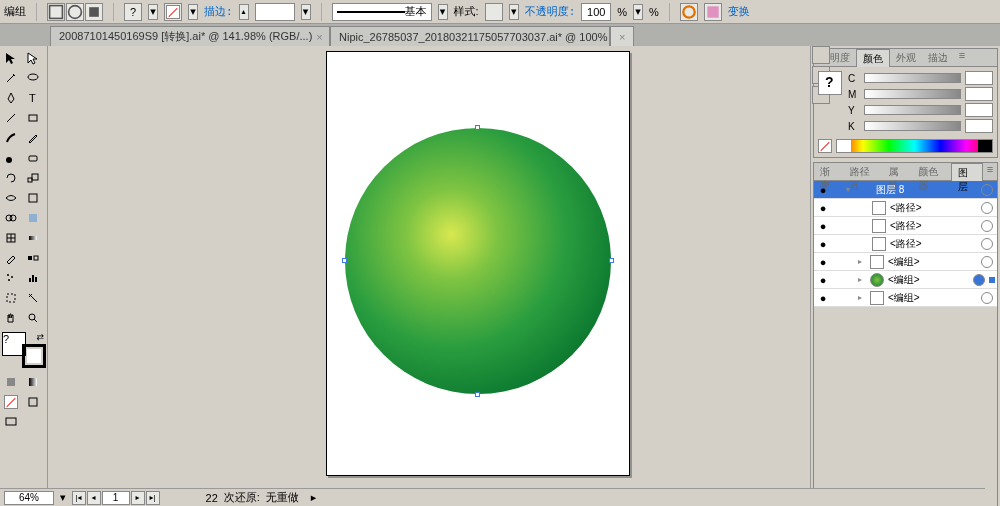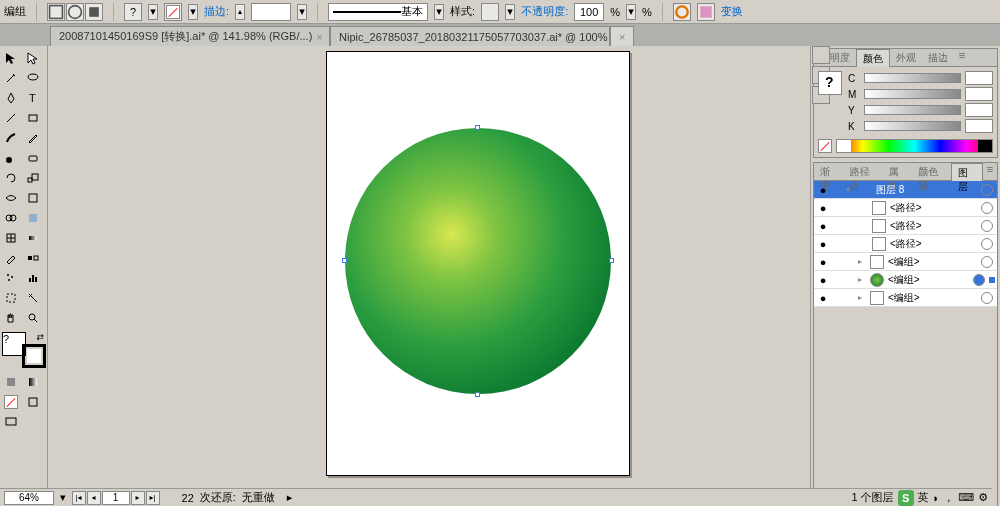--- a/index.html
+++ b/index.html
@@ -6,21 +6,21 @@
 body { background: #d4d0c8; width: 1000px; height: 506px; overflow: hidden; position: relative; }
 
 .topbar { height: 24px; background: #d4d0c8; border-bottom: 1px solid #999; display: flex; align-items: center; padding: 0 4px; gap: 6px; }
 .topbar .label { color: #000; }
 .topbar .btn-group { display: flex; gap: 1px; }
 .topbar .btn { width: 18px; height: 18px; border: 1px solid #888; background: #e8e8e4; display: flex; align-items: center; justify-content: center; cursor: pointer; }
 .topbar .sep { width: 1px; height: 18px; background: #aaa; margin: 0 4px; }
 .topbar .stroke-select { width: 100px; height: 18px; border: 1px solid #888; background: #fff; display: flex; align-items: center; padding: 0 4px; }
 .topbar .stroke-select .line { flex: 1; height: 2px; background: #000; }
 .topbar .num-input { width: 40px; height: 18px; border: 1px solid #888; background: #fff; text-align: center; }
-.topbar .link-blue { color: #0066cc; cursor: pointer; }
+.topbar .link-blue { color: #0066cc; cursor: pointer; font-family: Liberation Mono, monospace; }
 .topbar .arrow { width: 10px; height: 16px; border: 1px solid #888; background: #e8e8e4; font-size: 8px; display: flex; align-items: center; justify-content: center; }
 .topbar .ico { width: 18px; height: 18px; border: 1px solid #888; background: #e8e8e4; display: flex; align-items: center; justify-content: center; }
 
 .tabbar { height: 22px; background: #b0b0ac; display: flex; align-items: flex-end; padding-left: 50px; gap: 0; }
 .tab { height: 20px; background: #c8c8c4; border: 1px solid #888; border-bottom: none; padding: 2px 8px; display: flex; align-items: center; gap: 4px; color: #333; max-width: 280px; white-space: nowrap; overflow: hidden; }
 .tab.active { background: #d8d8d4; }
 .tab .close { color: #888; cursor: pointer; }
 
 .main { display: flex; height: 442px; }
 
@@ -74,21 +74,21 @@
 .layer-row .target.sel { background: #3875d7; }
 .layer-row .expand { width: 10px; color: #888; font-size: 8px; }
 .layer-row .indent1 { width: 12px; }
 .layer-row .indent2 { width: 24px; }
 .layer-row .layerchip { width: 14px; height: 14px; background: #3875d7; margin: 0 2px; }
 .panel-options { width:16px; text-align:center; color:#666; cursor:pointer; }
 
 .collapsed-dock { position:absolute; right:170px; top:46px; width:18px; display:flex; flex-direction:column; gap:2px; }
 .collapsed-dock .dico { width:18px; height:18px; border:1px solid #888; background:#d4d0c8; }
 
-.statusbar { position: absolute; bottom: 0; left: 0; right: 8px; height: 18px; background: #d4d0c8; border-top: 1px solid #999; display: flex; align-items: center; padding: 0 4px; gap: 6px; }
+.statusbar { position: absolute; bottom: 0; left: 0; right: 15px; height: 18px; background: #d4d0c8; border-top: 1px solid #999; display: flex; align-items: center; padding: 0 4px; gap: 6px; }
 .statusbar .zoom { width: 50px; height: 14px; border: 1px solid #888; background: #fff; text-align: center; font-size: 10px; }
 .statusbar .nav { display: flex; gap: 1px; }
 .statusbar .nav .nb { width: 14px; height: 14px; border: 1px solid #888; background: #e8e8e4; font-size: 8px; display: flex; align-items: center; justify-content: center; }
 .statusbar .right { margin-left: auto; display: flex; align-items: center; gap: 4px; }
 .ime-ico { width: 16px; height: 16px; background: #4caf50; border-radius: 3px; color: #fff; font-weight: bold; display: flex; align-items: center; justify-content: center; font-size: 11px; }
 </style>
 </head>
 <body>
 
 <div class="topbar">
@@ -538,26 +538,17 @@
 <div class="statusbar">
   <input class="zoom" value="64%" style="">
   <div class="arrow">▾</div>
   <div class="nav">
     <div class="nb">|◂</div>
     <div class="nb">◂</div>
     <input class="zoom" style="width: 28px;" value="1">
     <div class="nb">▸</div>
     <div class="nb">▸|</div>
   </div>
-  <span style="margin-left:16px">22</span>
+  <span style="margin-left:40px">22</span>
   <span>次还原:</span>
   <span>无重做</span>
   <span style="margin-left:6px">▸</span>
-  <div class="right">
-    <span>1 个图层</span>
-    <div class="ime-ico">S</div>
-    <span>英</span>
-    <span>◗</span>
-    <span>，</span>
-    <span>⌨</span>
-    <span>⚙</span>
-  </div>
 </div>
 
 </body></html>

